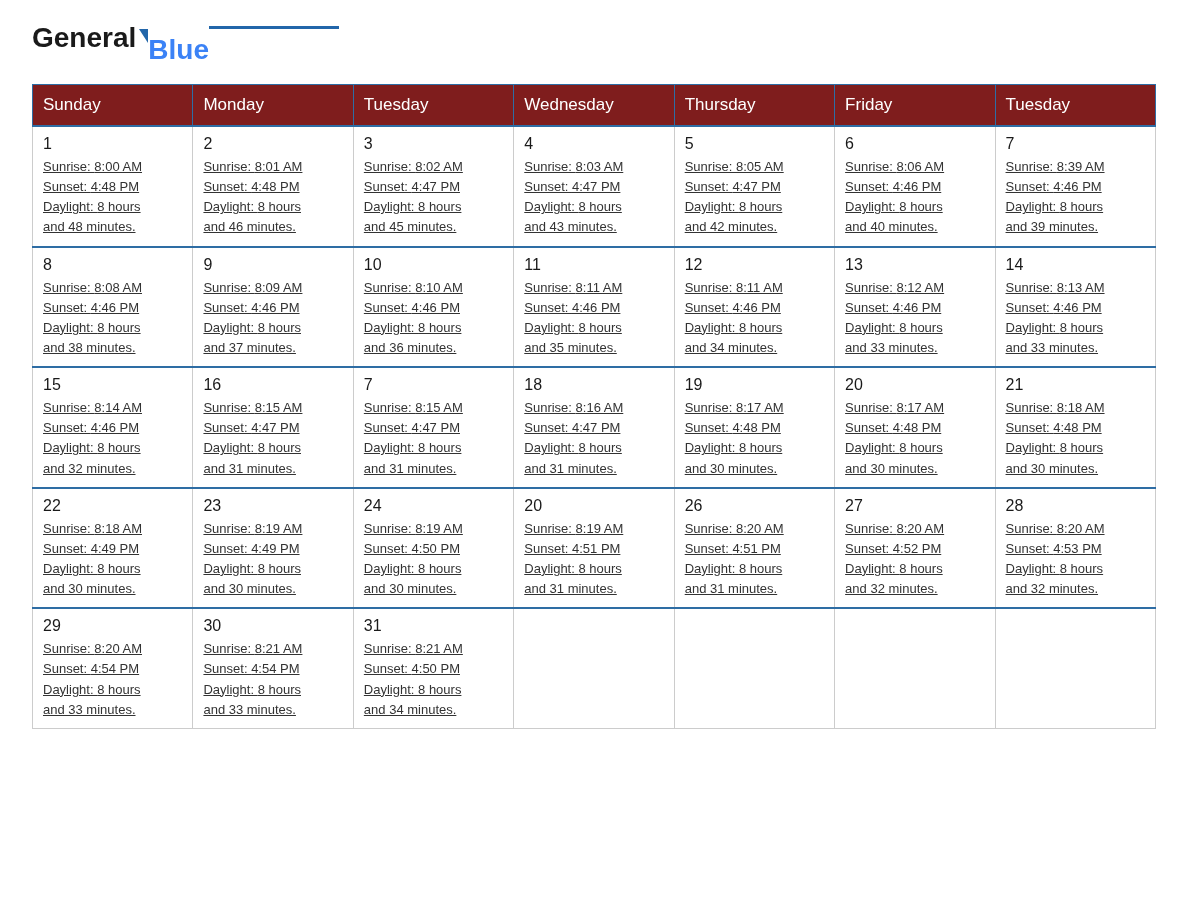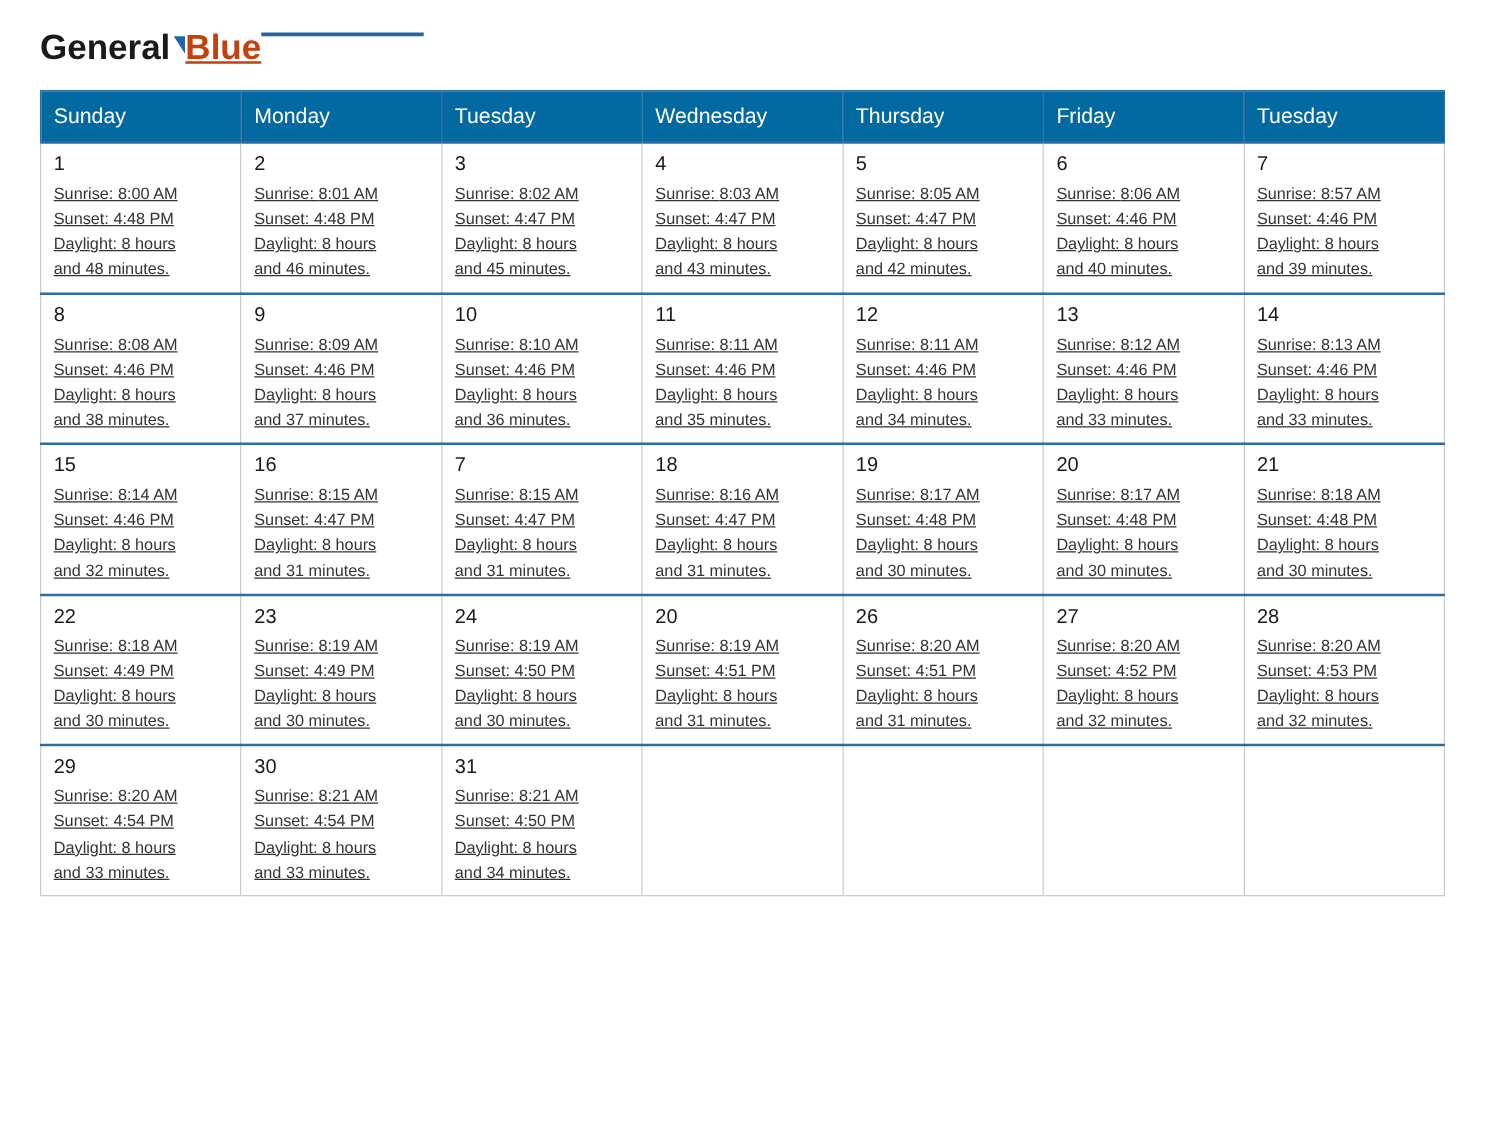--- a/index.html
+++ b/index.html
@@ -46,21 +46,21 @@
     .subtitle {
       font-size: 22px;
       color: #444;
       margin-top: 4px;
     }
     .calendar {
       width: 100%;
       border-collapse: collapse;
     }
     .calendar th {
-      background: #0369a1;
+      background: #7f1d1d;
       color: #fff;
       font-size: 17px;
       font-weight: normal;
       padding: 10px 10px;
       text-align: left;
       border: 1px solid #2e6da4;
     }
     .calendar td {
       vertical-align: top;
       padding: 8px 10px;
@@ -89,21 +89,21 @@
     .empty-cell { background: #fff; }
   </style>
 </head>
 <body>
 
 <div class="header">
   <div class="logo">
     <div class="logo-text">
       <span class="logo-general">General</span><span style="display:inline-block;width:0;height:0;border-left:9px solid transparent;border-top:14px solid #2266aa;margin-left:3px;vertical-align:middle;position:relative;top:-4px;"></span>
     </div>
-    <div class="logo-text" style="color:#c2410c; margin-top:0;text-decoration:underline;">Blue</div>
+    <div class="logo-text" style="color:#3b82f6; margin-top:12px;">Blue</div>
     <div class="logo-line"></div>
   </div>
   <div class="title-block">
     <div class="main-title"></div>
     <div class="subtitle"></div>
   </div>
 </div>
 
 <table class="calendar">
   <thead>
@@ -163,21 +163,21 @@
         <span class="day-num">6</span>
         <div class="day-info">
           <span>Sunrise: </span><span>8:06 AM</span><br>
           <span>Sunset: </span><span>4:46 PM</span><br>
           <span>Daylight: </span><span>8 hours<br>and 40 minutes.</span>
         </div>
       </td>
         <td>
         <span class="day-num">7</span>
         <div class="day-info">
-          <span>Sunrise: </span><span>8:57 AM</span><br>
+          <span>Sunrise: </span><span>8:39 AM</span><br>
           <span>Sunset: </span><span>4:46 PM</span><br>
           <span>Daylight: </span><span>8 hours<br>and 39 minutes.</span>
         </div>
       </td>
       </tr>
       <tr>
         <td>
         <span class="day-num">8</span>
         <div class="day-info">
           <span>Sunrise: </span><span>8:08 AM</span><br>

